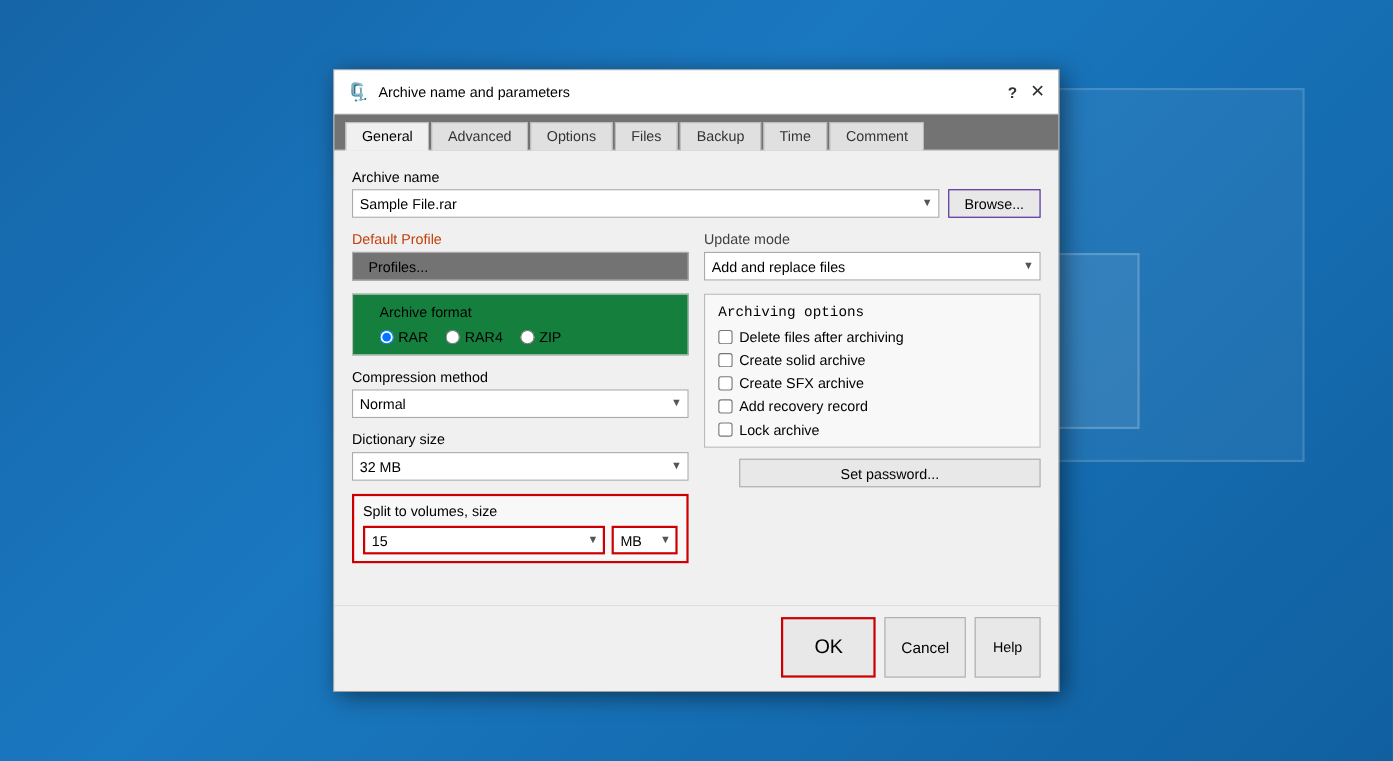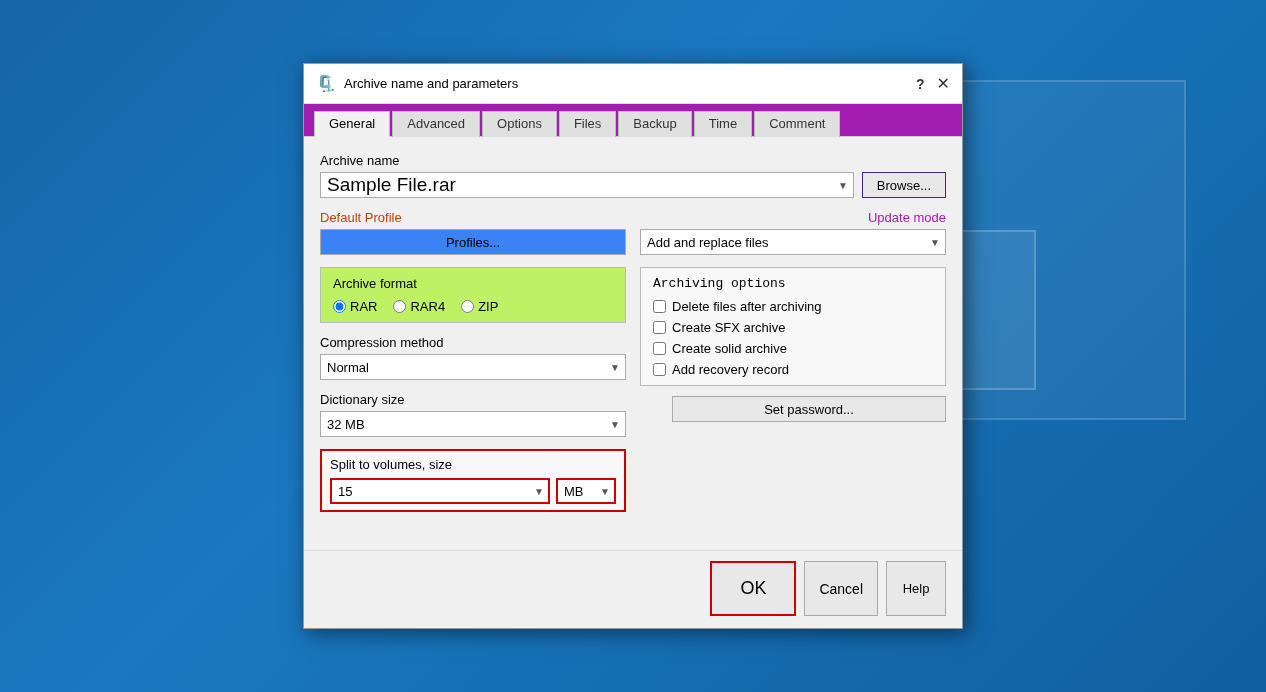--- a/index.html
+++ b/index.html
@@ -87,21 +87,21 @@
     }
     .title-close {
       font-size: 16px;
       color: #333;
       cursor: pointer;
       line-height: 1;
     }
 
     
     .tabs {
-      background: #a21caf;
+      background: #737373;
       display: flex;
       padding: 6px 10px 0;
       border-bottom: 1px solid #ccc;
       gap: 2px;
     }
     .tab {
       padding: 4px 14px 5px;
       background: #e0e0e0;
       border: 1px solid #bbb;
       border-bottom: none;
@@ -193,45 +193,44 @@
       margin-bottom: 12px;
     }
     .profile-label {
       font-size: 13px;
       color: #c2410c;
       margin-bottom: 4px;
     }
     .profile-btn {
       width: 100%;
       padding: 4px 14px;
-      background: #3b82f6;
+      background: #737373;
       border: 1px solid #aaa;
       cursor: pointer;
       font-size: 13px;
-      text-align: center;
+      text-align: left;
       height: 26px;
     }
 
     
     .update-mode-row {
       margin-bottom: 12px;
     }
     .update-label {
       font-size: 13px;
-      color: #a21caf;
+      color: #404040;
       margin-bottom: 4px;
-      text-align: right;
     }
 
     
     .format-box {
       border: 1px solid #bbb;
-      padding: 8px 12px;
+      padding: 8px 24px;
       margin-bottom: 12px;
-      background: #bef264;
+      background: #15803d;
     }
     .format-box-title {
       font-size: 13px;
       color: #000;
       margin-bottom: 8px;
     }
     .radio-group {
       display: flex;
       gap: 16px;
       align-items: center;
@@ -423,21 +422,21 @@
     <div class="tab">Time</div>
     <div class="tab">Comment</div>
   </div>
 
   <div class="content">
 
     <div class="row-label">Archive name</div>
     <div class="archive-name-row">
       <div class="archive-name-input-wrap">
         <div class="dropdown-wrap">
-          <input type="text" class="input-dropdown" value="Sample File.rar" style="width: 100%; padding: 3px 28px 3px 6px; border: 1px solid rgb(170, 170, 170); font-size: 19px; height: 26px;">
+          <input type="text" class="input-dropdown" value="Sample File.rar" style="width: 100%; padding: 3px 28px 3px 6px; border: 1px solid rgb(170, 170, 170); font-size: 13px; height: 26px;">
           <span class="dropdown-arrow">▼</span>
         </div>
       </div>
       <button class="btn">Browse...</button>
     </div>
 
     <div class="two-col">
 
       <div class="col-left">
 
@@ -539,29 +538,33 @@
         </div>
 
         <div class="options-box">
           <div class="options-box-title">Archiving options</div>
           <label class="checkbox-item">
             <input type="checkbox" style="">
             <span>Delete files after archiving</span>
           </label>
           <label class="checkbox-item">
             <input type="checkbox" style="">
+            <span>Create solid archive</span>
+          </label>
+          <label class="checkbox-item">
+            <input type="checkbox" style="">
             <span>Create SFX archive</span>
           </label>
           <label class="checkbox-item">
             <input type="checkbox" style="">
-            <span>Create solid archive</span>
+            <span>Add recovery record</span>
           </label>
           <label class="checkbox-item">
             <input type="checkbox" style="">
-            <span>Add recovery record</span>
+            <span>Lock archive</span>
           </label>
         </div>
 
         <div style="margin-top:10px;margin-left:32px;">
           <button class="set-password-btn">Set password...</button>
         </div>
 
       </div>
     </div>
   </div>

